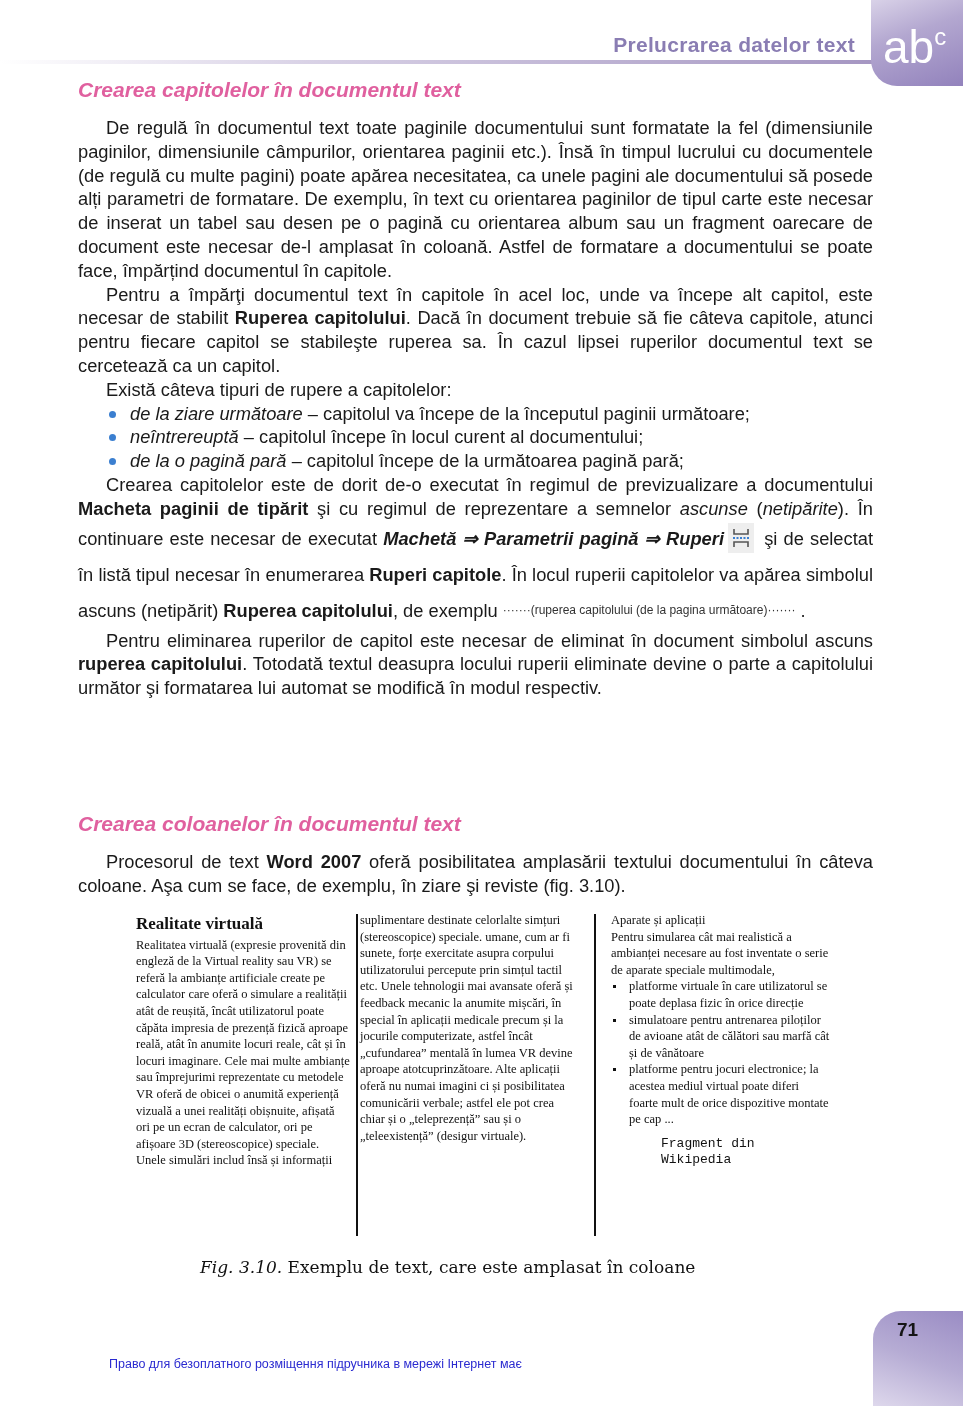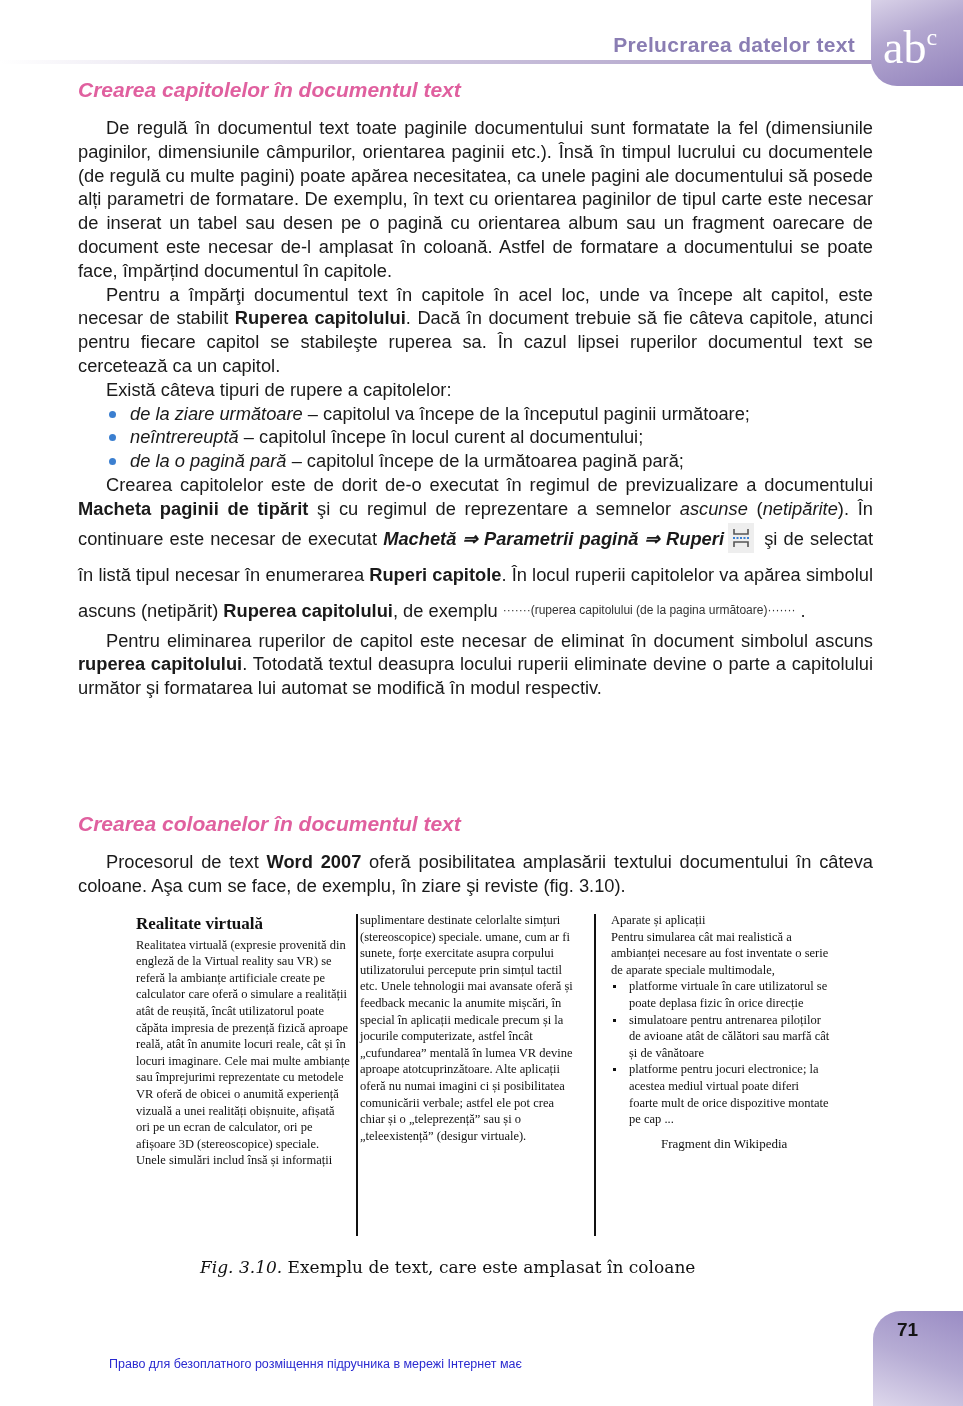--- a/index.html
+++ b/index.html
@@ -7,21 +7,21 @@
          font-family: "Liberation Sans", sans-serif; color: #1a1a1a; }
 
   
   .header-line { position: absolute; left: 0; top: 60px; width: 875px; height: 4px;
                  background: linear-gradient(to right, #ffffff 0%, #d9d2e6 35%, #a596c2 100%); }
   .header-title { position: absolute; right: 108px; top: 33px; font-size: 21px; font-weight: bold;
                   color: #8a7db3; letter-spacing: 0.3px; }
   .abc-tab { position: absolute; right: 0; top: 0; width: 92px; height: 86px;
              background: linear-gradient(160deg, #d9d2e8 0%, #b3a7d0 40%, #9282bc 100%);
              border-bottom-left-radius: 26px; }
-  .abc-glyph { position: absolute; left: 12px; top: 14px; font-family: Liberation Serif, serif;
+  .abc-glyph { position: absolute; left: 12px; top: 14px; font-family: Liberation Sans, sans-serif;
                color: #ffffff; font-size: 46px; line-height: 46px; text-align: right; }
   .abc-glyph sup { font-size: 24px; vertical-align: 18px; }
 
   
   .content { position: absolute; left: 78px; width: 795px; }
   .section-title { font-size: 21px; font-style: italic; color: #e0609f; margin: 0; }
   p.body { margin: 0; font-size: 18.3px; line-height: 23.8px; text-align: justify; text-indent: 28px; }
   ul.types { list-style: none; margin: 0; padding: 0 0 0 28px; font-size: 18.3px; line-height: 23.8px; }
   ul.types li { position: relative; padding-left: 24px; }
   ul.types li .dot { position: absolute; left: 3px; top: 9px; width: 7px; height: 7px;
@@ -40,21 +40,21 @@
   .fig-col { position: absolute; top: 0; font-family: "Liberation Serif", serif; font-size: 12.5px;
              line-height: 16.6px; color: #111; }
   .fig-col h4 { margin: 0 0 4px 0; font-size: 17px; font-weight: bold; }
   .col1 { left: 16px; width: 215px; top: 4px; }
   .col2 { left: 240px; width: 220px; }
   .col3 { left: 491px; width: 220px; }
   .vline { position: absolute; top: 2px; width: 2px; height: 322px; background: #111; }
   .fig-col ul { list-style: none; margin: 0; padding: 0; }
   .fig-col ul li { position: relative; padding-left: 18px; }
   .fig-col ul li .sq { position: absolute; left: 2px; top: 7px; width: 3px; height: 3px; background: #111; }
-  .wiki-src { font-family: Liberation Serif, serif; font-size: 13px; margin-top: 8px; padding-left: 50px; }
+  .wiki-src { font-family: Liberation Mono, monospace; font-size: 13px; margin-top: 8px; padding-left: 50px; }
   .fig-caption { position: absolute; left: 200px; top: 1257px; font-family: "DejaVu Serif", serif;
                  font-size: 17px; color: #111; }
   .fig-caption .it { font-style: italic; }
 
   
   .footer-text { position: absolute; left: 109px; top: 1356px; font-size: 12.5px; line-height: 17px; color: #2a2ad0; }
   .page-tab { position: absolute; right: 0; top: 1311px; width: 90px; height: 95px;
               background: linear-gradient(200deg, #9a8cc4 0%, #b6acd4 50%, #ded8ec 100%);
               border-top-left-radius: 28px; }
   .page-num { position: absolute; left: 24px; top: 8px; font-size: 19px; font-weight: bold; color: #151515; }

